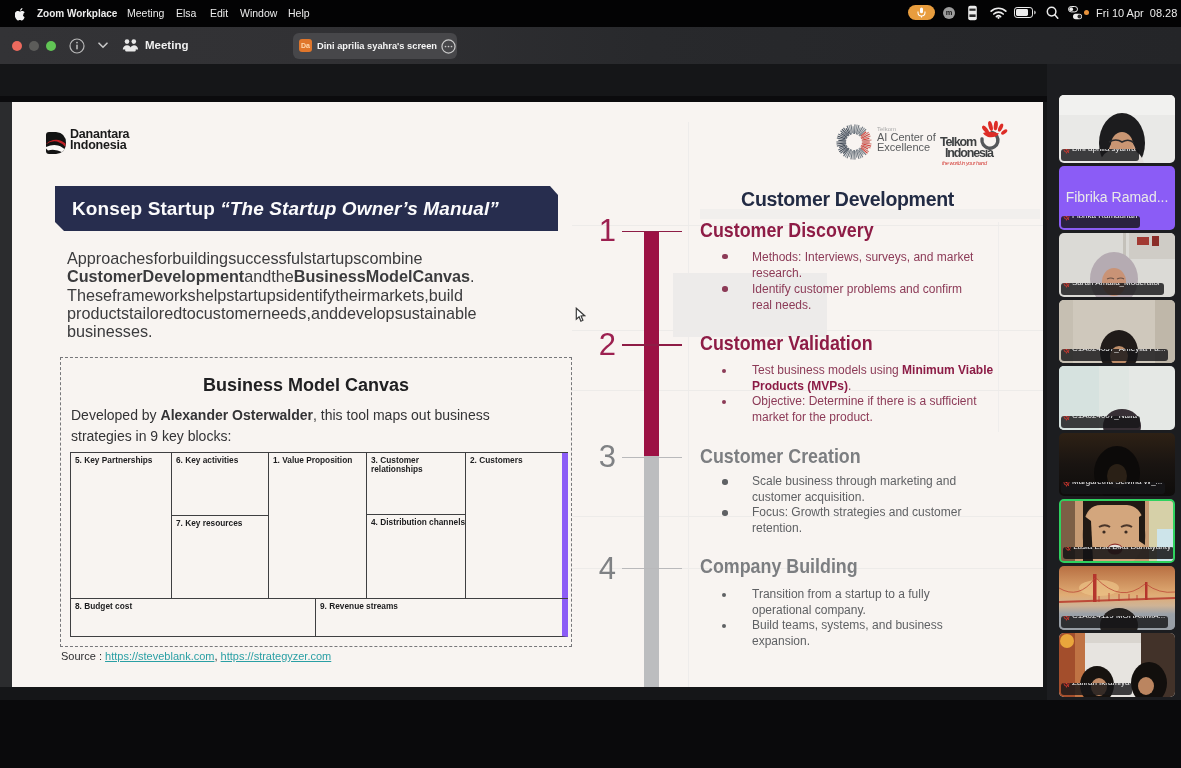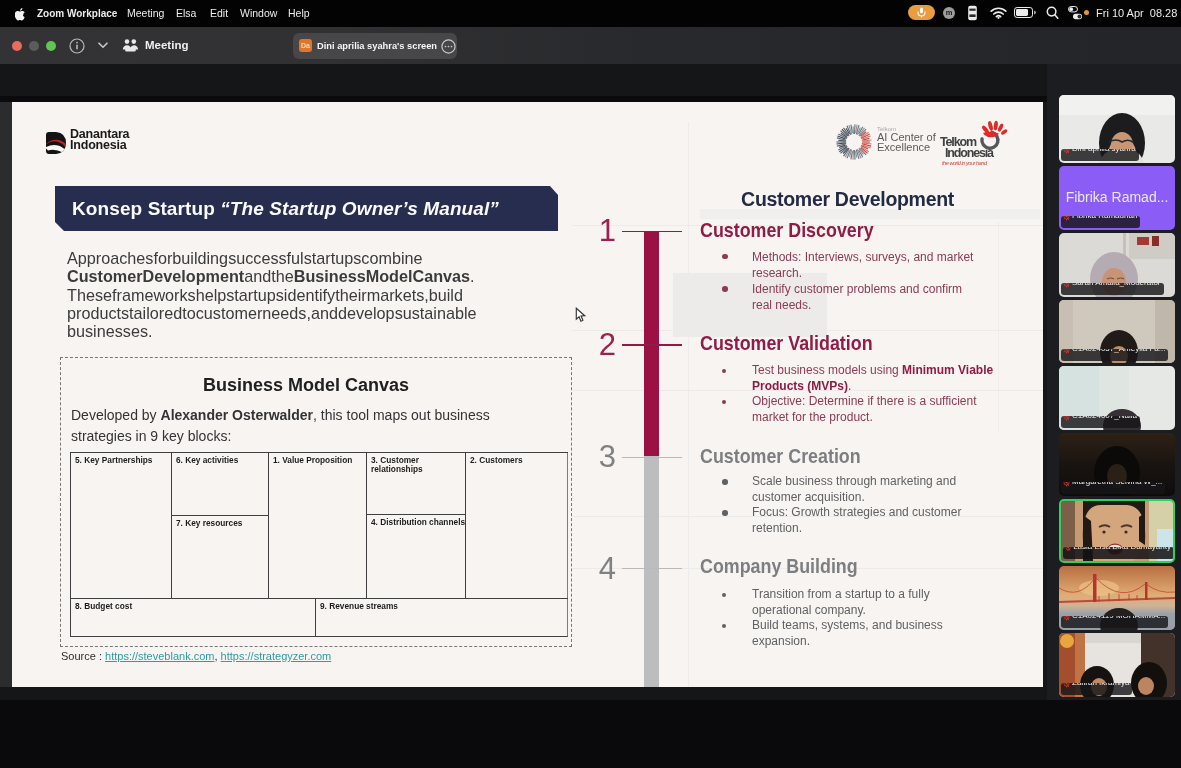--- a/index.html
+++ b/index.html
@@ -257,21 +257,21 @@
         <span>and</span>
         <span>develop</span>
         <span>sustainable</span>
       </div>
     <div>businesses.</div>
   </div>
 
   <div class="abs" style="left:48px;top:255px;width:512px;height:290px;border:1.5px dashed #77777a"></div>
   <div class="abs" style="left:38px;top:272.5px;width:512px;text-align:center;font-size:18px;font-weight:bold;color:#202022">Business Model Canvas</div>
   <div class="abs" style="left:59px;top:303px;width:460px;font-size:14px;color:#333335;line-height:20.5px">Developed by <b>Alexander Osterwalder</b>, this tool maps out business strategies in 9 key blocks:</div>
-  <div id="bmc" class="abs" style="left:58px;top:350px;width:498px;height:185px;border-right:1px solid #8b5cf6;border-bottom:1px solid #3f3f41">
+  <div id="bmc" class="abs" style="left:58px;top:350px;width:498px;height:185px;border-right:6px solid #8b5cf6;border-bottom:1px solid #3f3f41">
     <div class="cell" style="left:0;top:0;width:101px;height:146px">5. Key Partnerships</div>
     <div class="cell" style="left:101px;top:0;width:97px;height:63px">6. Key activities</div>
     <div class="cell" style="left:101px;top:63px;width:97px;height:83px">7. Key resources</div>
     <div class="cell" style="left:198px;top:0;width:98px;height:146px">1. Value Proposition</div>
     <div class="cell" style="left:296px;top:0;width:99px;height:62px">3. Customer<br>relationships</div>
     <div class="cell" style="left:296px;top:62px;width:99px;height:84px">4. Distribution channels</div>
     <div class="cell" style="left:395px;top:0;width:103px;height:146px">2. Customers</div>
     <div class="cell" style="left:0;top:146px;width:245px;height:39px">8. Budget cost</div>
     <div class="cell" style="left:245px;top:146px;width:253px;height:39px">9. Revenue streams</div>
   </div>

